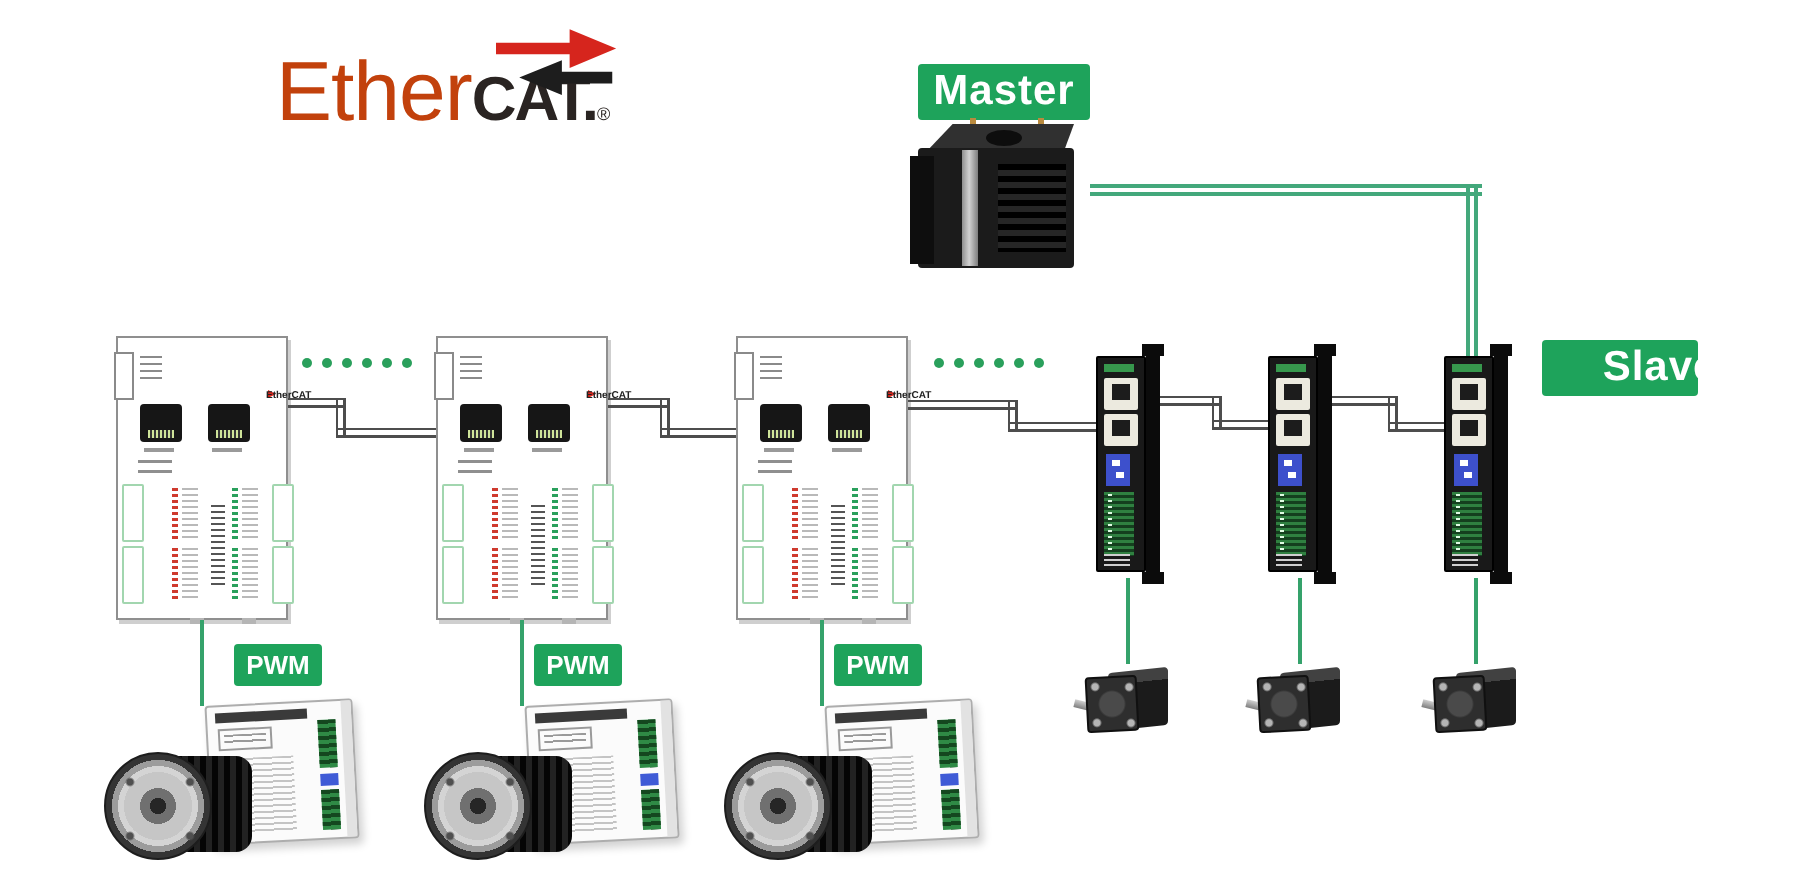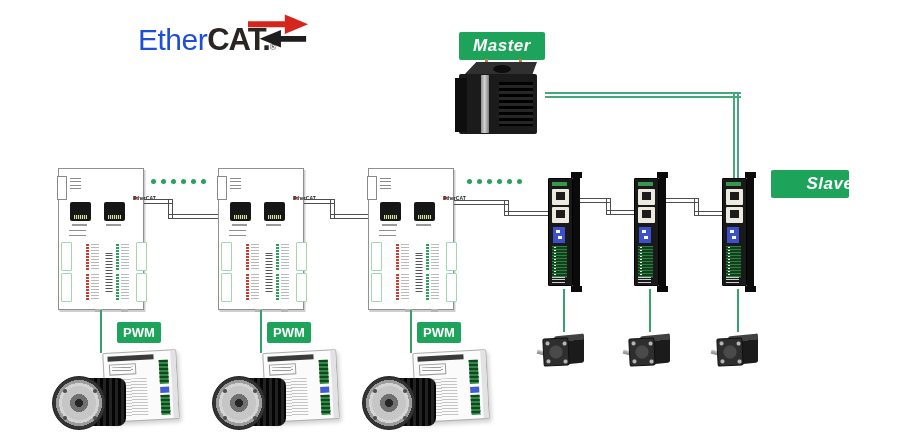--- a/index.html
+++ b/index.html
@@ -2,29 +2,29 @@
 <html><head>
 <meta charset="utf-8">
 <style>
   html,body{margin:0;padding:0;background:#fff;}
   .stage{position:relative;width:902px;height:437px;background:#ffffff;overflow:hidden;
          font-family:"Liberation Sans",sans-serif;}
   .stage *{position:absolute;box-sizing:border-box;}
 
   
   .ec-logo{left:138px;top:22px;width:200px;height:42px;white-space:nowrap;}
-  .ec-ether{position:static;font-size:30px;font-weight:400;color:#1d4ed8;letter-spacing:-0.5px;}
+  .ec-ether{position:static;font-size:42px;font-weight:400;color:#c2410c;letter-spacing:-0.5px;}
   .ec-cat{position:static;font-size:31px;font-weight:800;color:#2a2422;letter-spacing:-1px;}
   .ec-reg{position:static;font-size:9px;color:#2a2422;vertical-align:baseline;}
   .ec-arrow{left:110px;top:-8px;width:62px;height:36px;}
 
   
   .tag{display:flex;align-items:center;justify-content:center;background:#1ea35b;color:#fff;
        border-radius:2px;font-weight:600;}
-  .tag.big{font-size:17px;letter-spacing:.5px;font-style:italic;}
+  .tag.big{font-size:21px;letter-spacing:.5px;}
   .tag.pwm{font-size:13px;font-weight:700;width:44px;height:21px;}
   .master-tag{left:459px;top:32px;width:86px;height:28px;}
   .slave-tag{left:771px;top:170px;width:78px;height:28px;padding-left:40px;}
   .pwm1{left:117px;top:322px;} .pwm2{left:267px;top:322px;} .pwm3{left:417px;top:322px;}
 
   
   .master-dev{left:455px;top:62px;width:86px;height:74px;}
   .md-top{left:8px;top:0;width:74px;height:14px;background:#303030;
           clip-path:polygon(0 100%,18% 0,100% 0,93% 100%);}
   .md-circle{left:38px;top:3px;width:18px;height:8px;border-radius:50%;background:#0d0d0d;}

